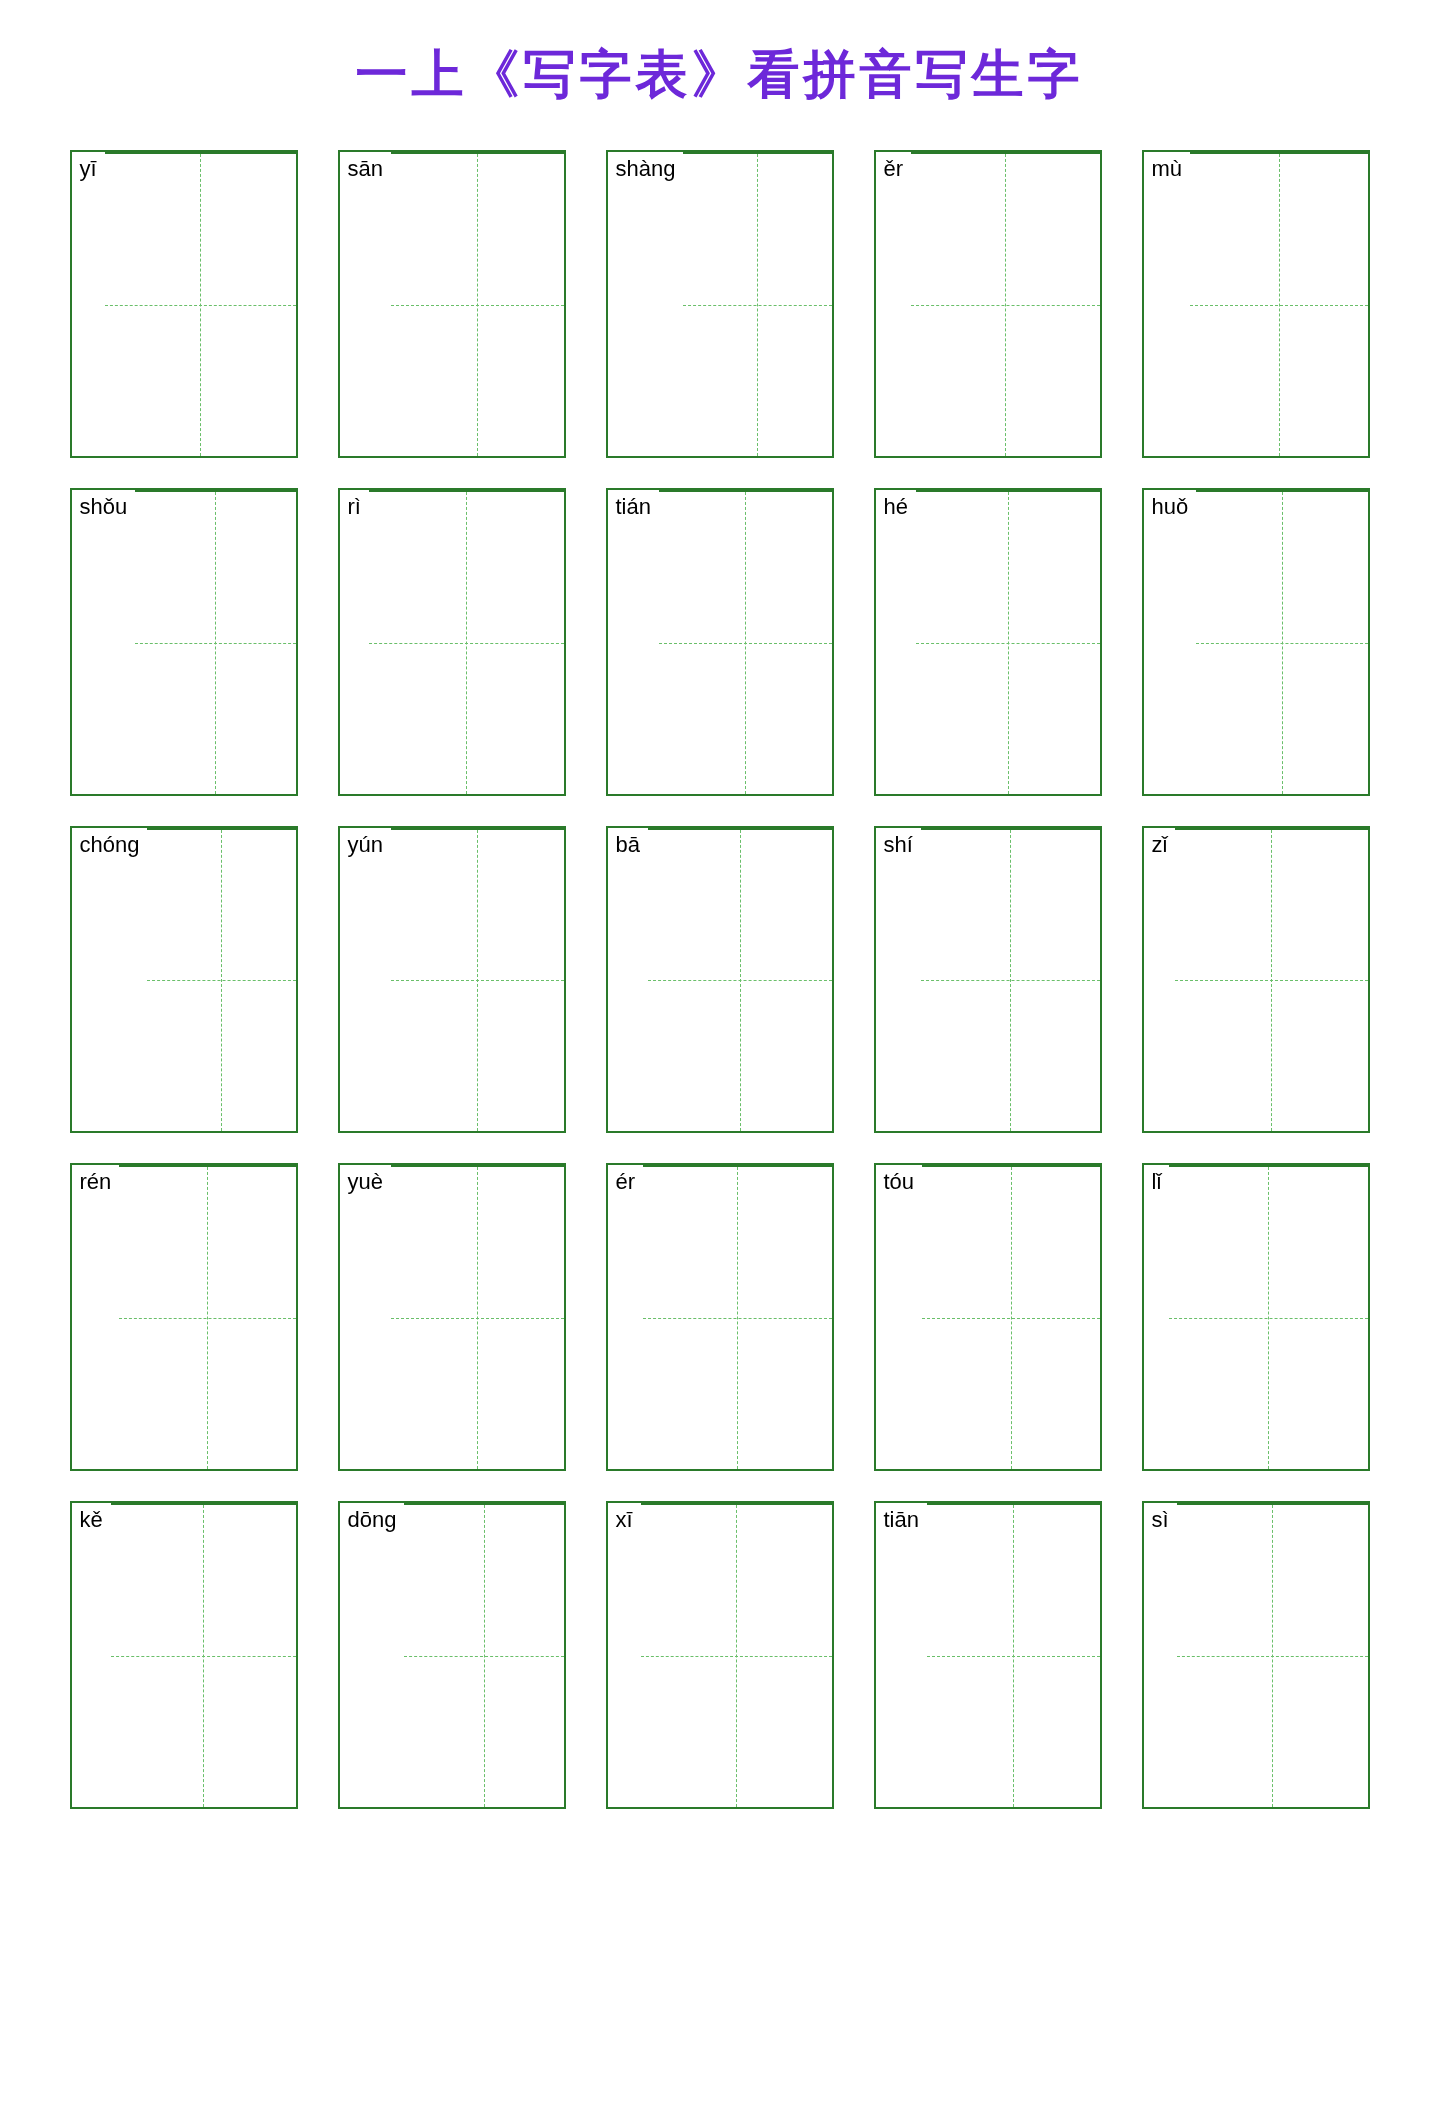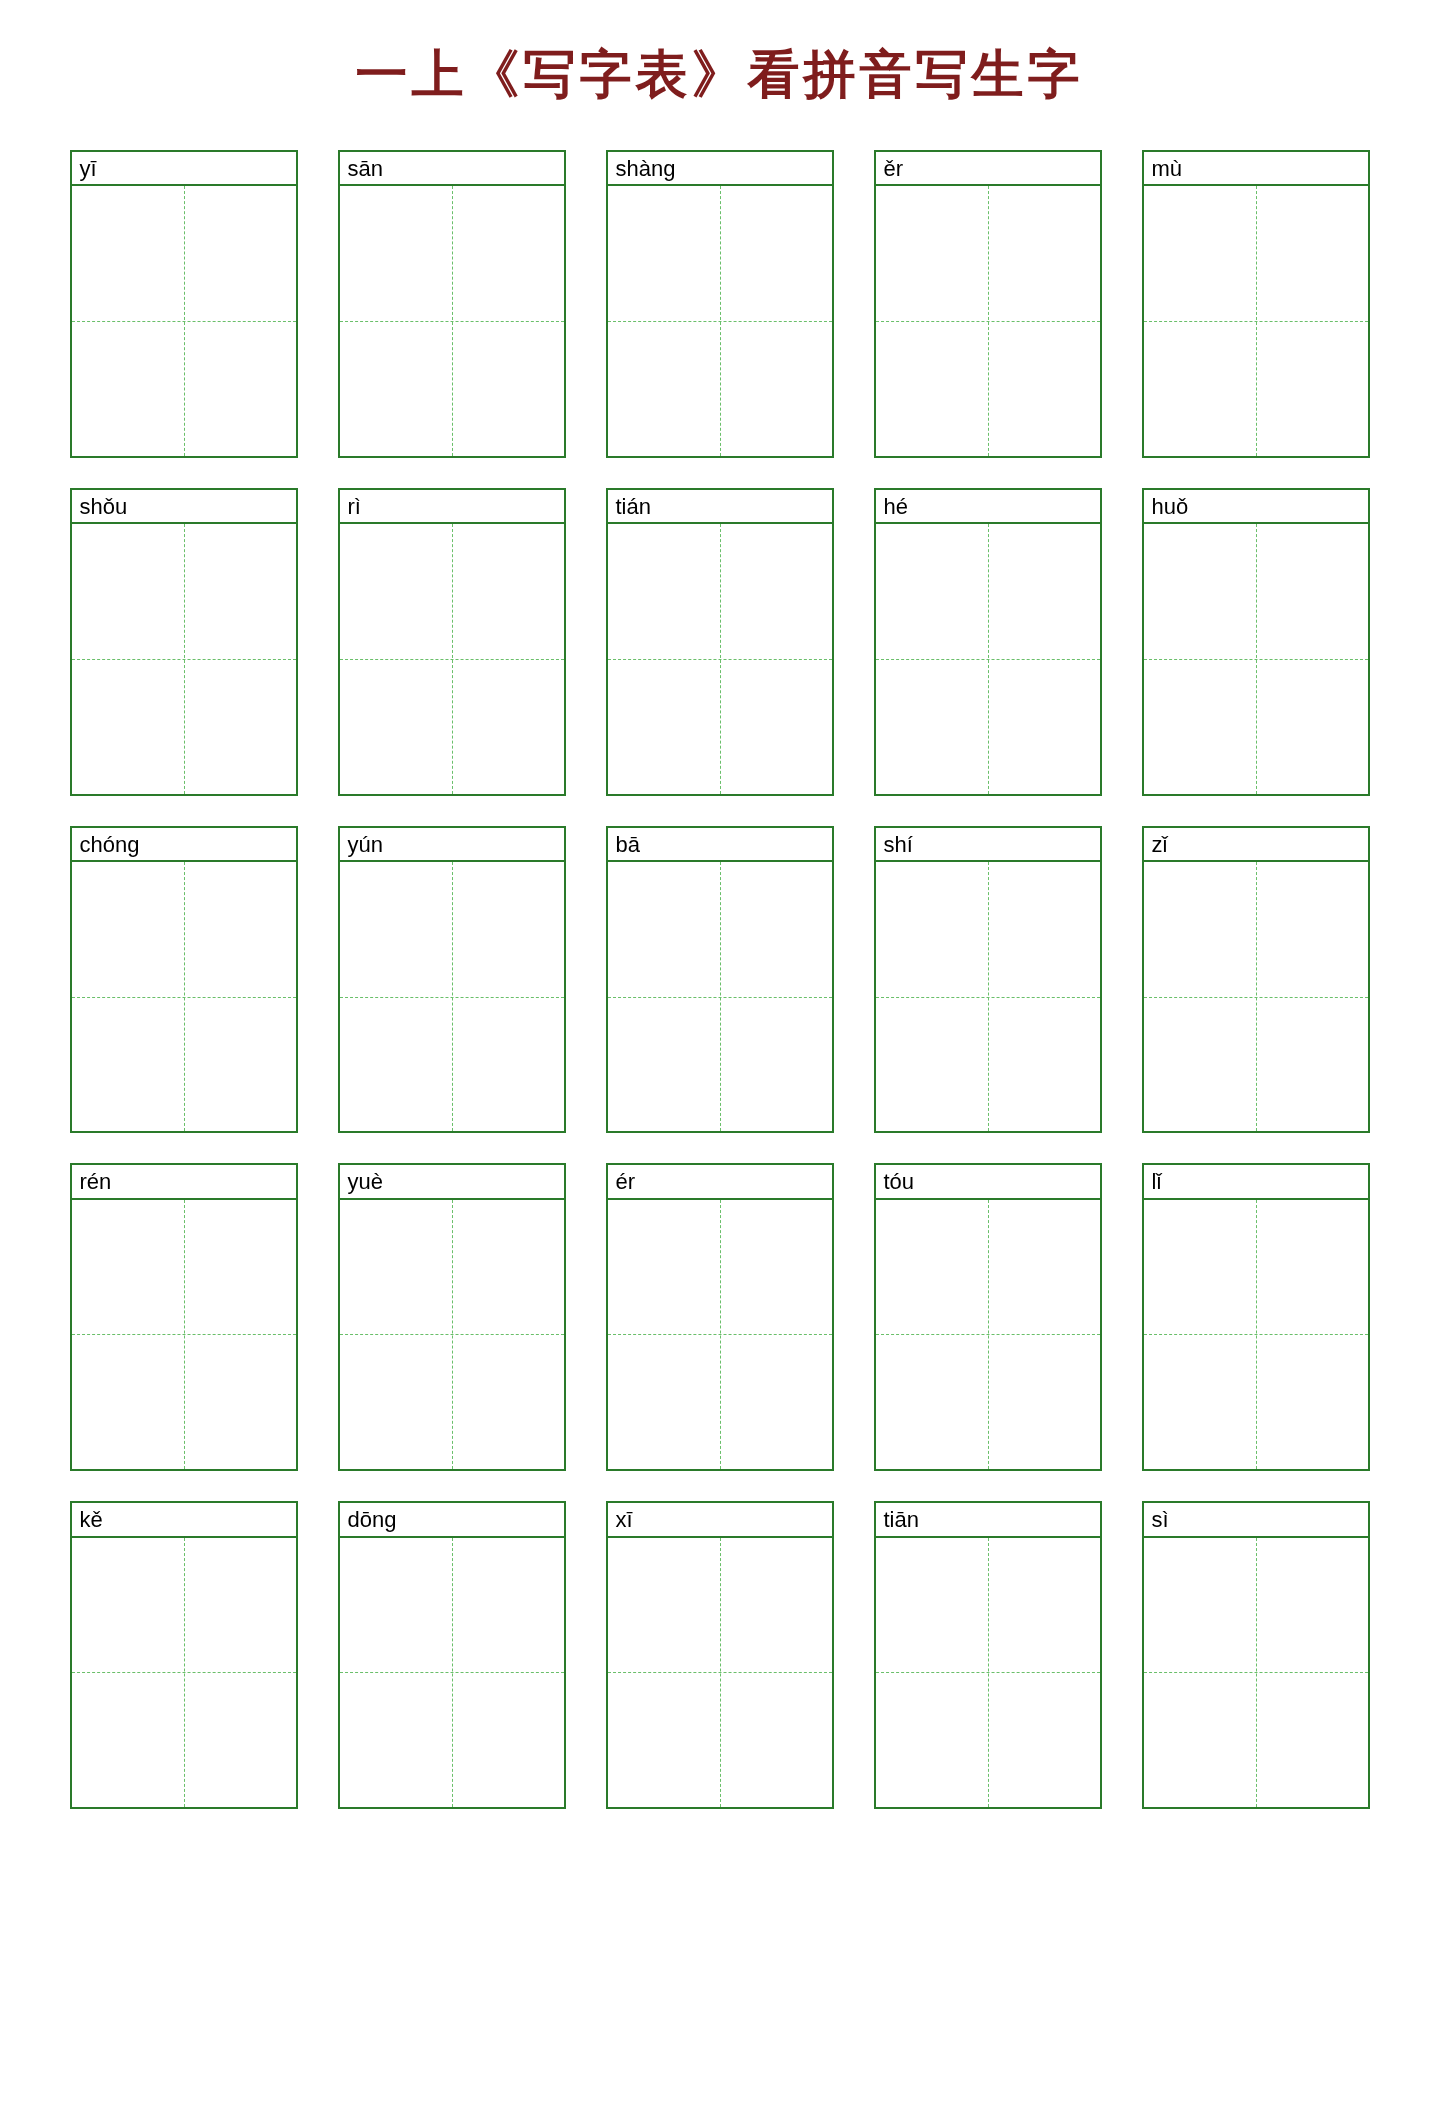--- a/index.html
+++ b/index.html
@@ -12,36 +12,36 @@
       flex-direction: column;
       align-items: center;
       padding: 40px 60px;
     }
     h1 {
       font-family: 'SimSun', 'STSong', serif;
       font-size: 52px;
       font-weight: bold;
       margin-bottom: 40px;
       letter-spacing: 4px;
-      color: #7f1d1d;
+      color: #6d28d9;
     }
     .grid {
       display: grid;
       grid-template-columns: repeat(5, 1fr);
       gap: 30px 40px;
       width: 100%;
       max-width: 1300px;
     }
     .char-box {
       border: 2px solid #2a7a2a;
       position: relative;
       width: 100%;
       aspect-ratio: 1 / 1.35;
       display: flex;
-      flex-direction: column;
+      flex-direction: row;
     }
     .pinyin-label {
       font-size: 22px;
       font-family: Arial, sans-serif;
       color: #000;
       padding: 4px 8px 2px 8px;
       line-height: 1.2;
       min-height: 32px;
     }
     .writing-area {

